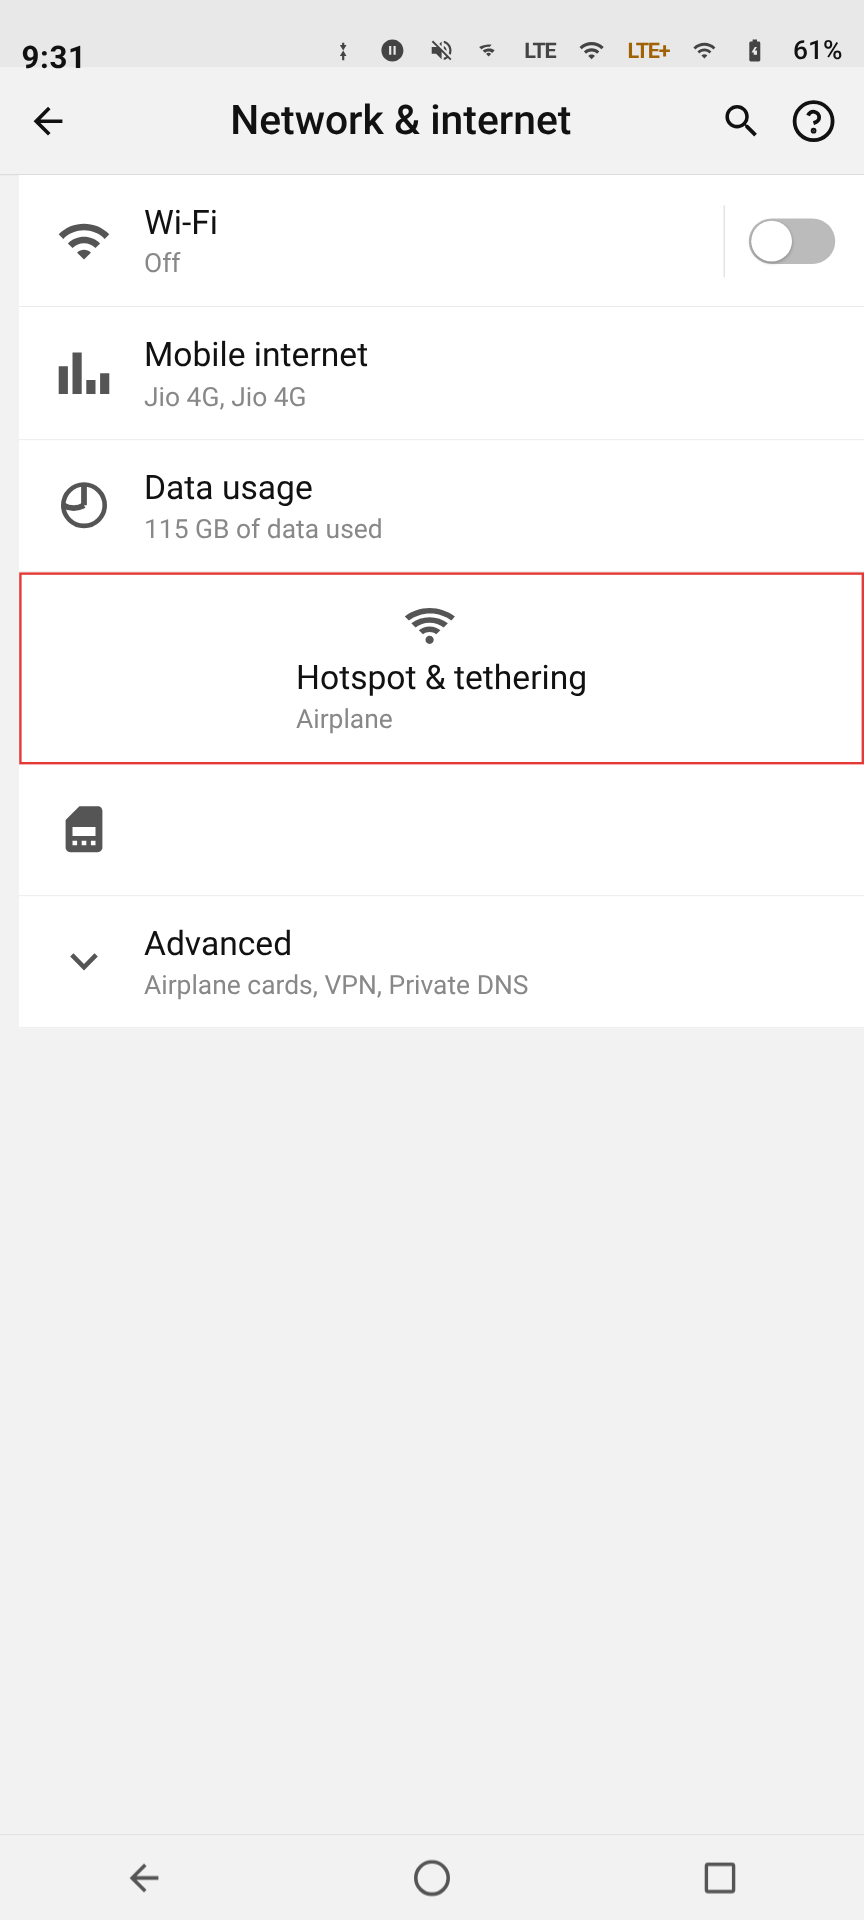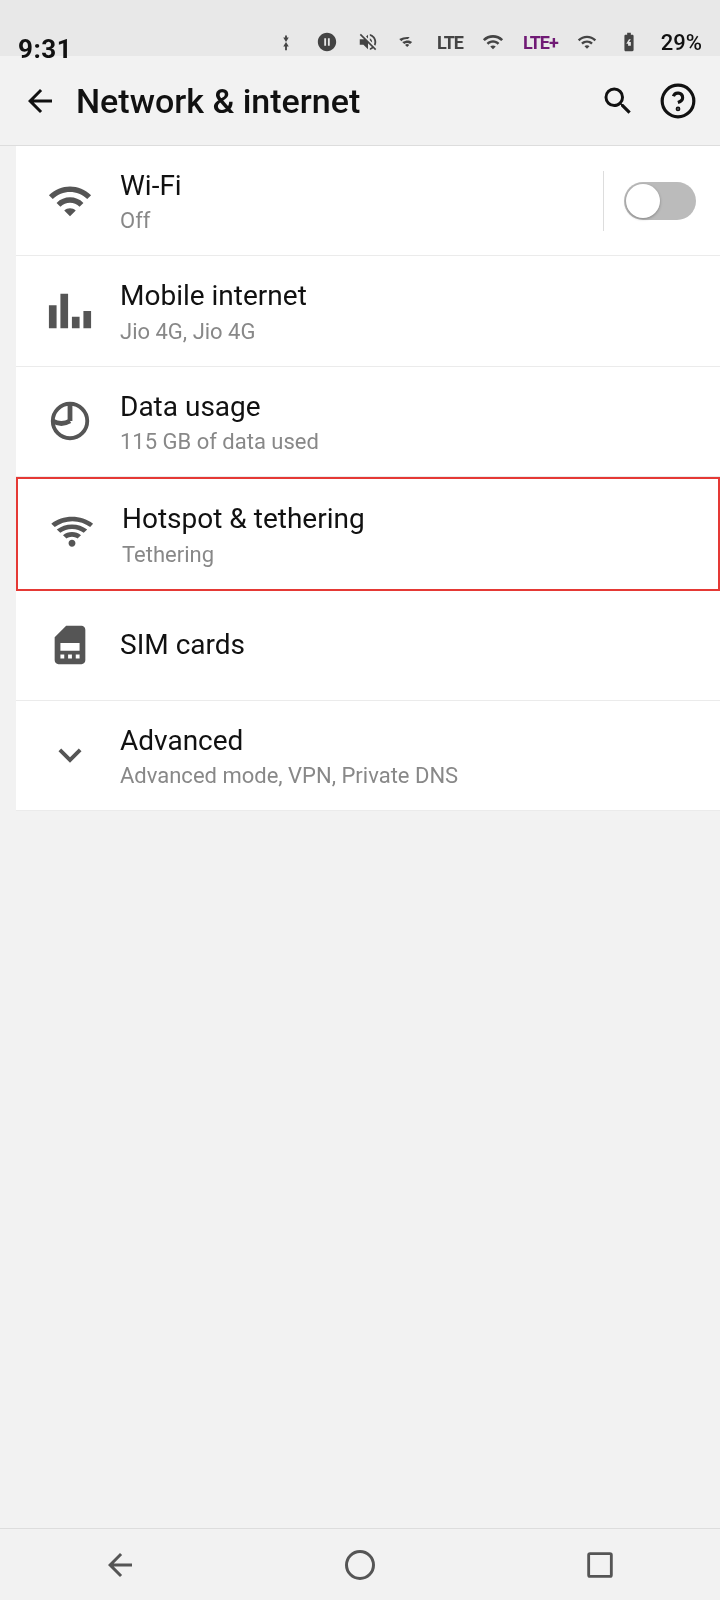--- a/index.html
+++ b/index.html
@@ -58,20 +58,21 @@
       align-items: center;
       justify-content: center;
       cursor: pointer;
     }
     .app-bar-title {
       flex: 1;
       font-size: 34px;
       font-weight: 500;
       color: #111;
       margin-left: 12px;
+      text-align: center;
     }
     .app-bar-actions {
       display: flex;
       align-items: center;
       gap: 8px;
     }
     .app-bar-action {
       width: 52px;
       height: 52px;
       display: flex;
@@ -95,20 +96,21 @@
       background: #fff;
       border-bottom: 1px solid #ebebeb;
       cursor: pointer;
       position: relative;
     }
 
     .settings-item.highlighted {
       border: 2.5px solid #e53935;
       background: #fff;
       z-index: 2;
+      flex-direction: column;
     }
 
     .item-icon {
       width: 60px;
       min-width: 60px;
       display: flex;
       align-items: center;
       justify-content: center;
       margin-right: 20px;
     }
@@ -207,30 +209,30 @@
     </svg>
 
     <svg width="20" height="22" viewBox="0 0 24 24" fill="#444">
       <path d="M1.5 8.5l2.5 2.5c2.1-2.1 5-3 7.9-2.5l2.1-2.1C10.3 5.6 5.4 6.5 1.5 8.5zm7 7l2.5 2.5 2.5-2.5c-1.4-1.4-3.6-1.4-5 0zm-3.5-3.5l2.5 2.5c1.9-1.9 5.1-1.9 7 0l2.5-2.5C14 9.5 10 9.5 5 12z"></path>
     </svg>
     <span style="font-size:18px;font-weight:700;color:#444;letter-spacing:-1px;">LTE</span>
 
     <svg width="22" height="22" viewBox="0 0 24 24" fill="#444">
       <path d="M1 9l2 2c4.97-4.97 13.03-4.97 18 0l2-2C16.93 2.93 7.08 2.93 1 9zm8 8l3 3 3-3c-1.65-1.66-4.34-1.66-6 0zm-4-4l2 2c2.76-2.76 7.24-2.76 10 0l2-2C15.14 9.14 8.87 9.14 5 13z"></path>
     </svg>
-    <span style="font-size:18px;font-weight:700;color:#701a75;letter-spacing:-1px;">LTE+</span>
+    <span style="font-size:18px;font-weight:700;color:#a16207;letter-spacing:-1px;">LTE+</span>
 
     <svg width="20" height="22" viewBox="0 0 24 24" fill="#444">
       <path d="M1 9l2 2c4.97-4.97 13.03-4.97 18 0l2-2C16.93 2.93 7.08 2.93 1 9zm8 8l3 3 3-3c-1.65-1.66-4.34-1.66-6 0zm-4-4l2 2c2.76-2.76 7.24-2.76 10 0l2-2C15.14 9.14 8.87 9.14 5 13z"></path>
     </svg>
 
     <svg width="26" height="22" viewBox="0 0 24 24" fill="#444">
       <path d="M15.67 4H14V2h-4v2H8.33C7.6 4 7 4.6 7 5.33v15.33C7 21.4 7.6 22 8.33 22h7.33c.74 0 1.34-.6 1.34-1.33V5.33C17 4.6 16.4 4 15.67 4zm-2.67 12h-2v-2H9l3-5h2l-2 3h2v4z"></path>
     </svg>
-    <span class="battery-text">29%</span>
+    <span class="battery-text">61%</span>
   </div>
 </div>
 
 <div class="app-bar">
   <div class="app-bar-back">
     <svg width="36" height="36" viewBox="0 0 24 24" fill="#111">
       <path d="M20 11H7.83l5.59-5.59L12 4l-8 8 8 8 1.41-1.41L7.83 13H20v-2z"></path>
     </svg>
   </div>
   <div class="app-bar-title">Network &amp; internet</div>
@@ -297,44 +299,41 @@
   </div>
 
   <div class="settings-item highlighted">
     <div class="item-icon">
       <svg width="46" height="46" viewBox="0 0 24 24" fill="#555">
         <path d="M12 3C7.95 3 4.21 4.34 1.2 6.6L3 8.4c2.56-1.95 5.76-3.1 9.24-3.1 3.48 0 6.68 1.15 9.24 3.1L23 6.6C19.79 4.34 16.05 3 12 3zm0 4c-2.99 0-5.73.99-7.94 2.63L5.88 11.4C7.63 10.16 9.73 9.4 12 9.4s4.37.76 6.12 2L19.94 9.63C17.73 7.99 14.99 7 12 7zm0 4c-1.78 0-3.4.6-4.7 1.6L9.12 14.4c.82-.62 1.84-.99 2.88-.99s2.06.37 2.88.99l1.82-1.8C15.4 11.6 13.78 11 12 11zm0 4c-.99 0-1.8.81-1.8 1.8S11.01 18.6 12 18.6s1.8-.81 1.8-1.8S12.99 15 12 15z"></path>
       </svg>
     </div>
     <div class="item-text">
       <div class="item-title">Hotspot &amp; tethering</div>
-      <div class="item-subtitle">Tethering</div>
+      <div class="item-subtitle">Airplane</div>
     </div>
   </div>
 
   <div class="settings-item">
     <div class="item-icon">
       <svg width="46" height="46" viewBox="0 0 24 24" fill="#555">
         <path d="M19.99 4c0-1.1-.89-2-1.99-2h-8L4 8v12c0 1.1.9 2 2 2h12c1.1 0 2-.9 2-2V4zM9 19H7v-2h2v2zm4 0h-2v-2h2v2zm4 0h-2v-2h2v2zm0-4H7v-4h10v4z"></path>
       </svg>
     </div>
-    <div class="item-text">
-      <div class="item-title">SIM cards</div>
-    </div>
   </div>
 
   <div class="settings-item">
     <div class="item-icon">
       <svg width="46" height="46" viewBox="0 0 24 24" fill="#555">
         <path d="M7.41 8.59L12 13.17l4.59-4.58L18 10l-6 6-6-6 1.41-1.41z"></path>
       </svg>
     </div>
     <div class="item-text">
       <div class="item-title">Advanced</div>
-      <div class="item-subtitle">Advanced mode, VPN, Private DNS</div>
+      <div class="item-subtitle">Airplane cards, VPN, Private DNS</div>
     </div>
   </div>
 
 </div>
 
 <div class="nav-bar">
   <div class="nav-btn">
     <svg width="36" height="36" viewBox="0 0 24 24" fill="#555">
       <path d="M20 11H7.83l5.59-5.59L12 4l-8 8 8 8 1.41-1.41L7.83 13H20v-2z"></path>
     </svg>

